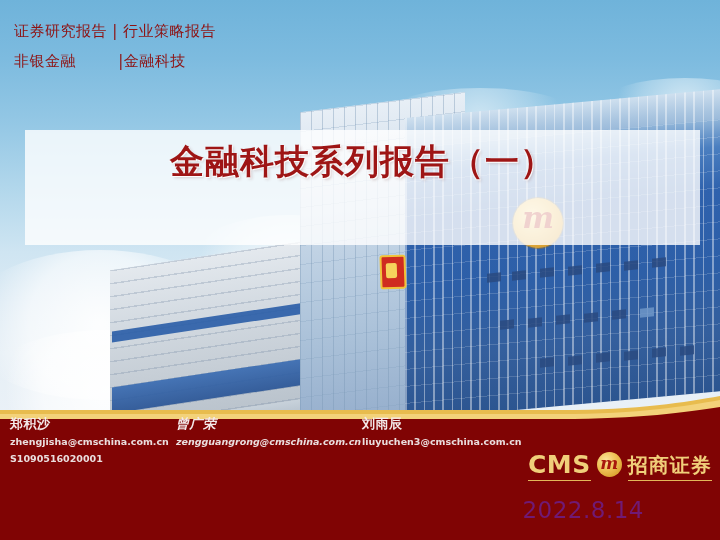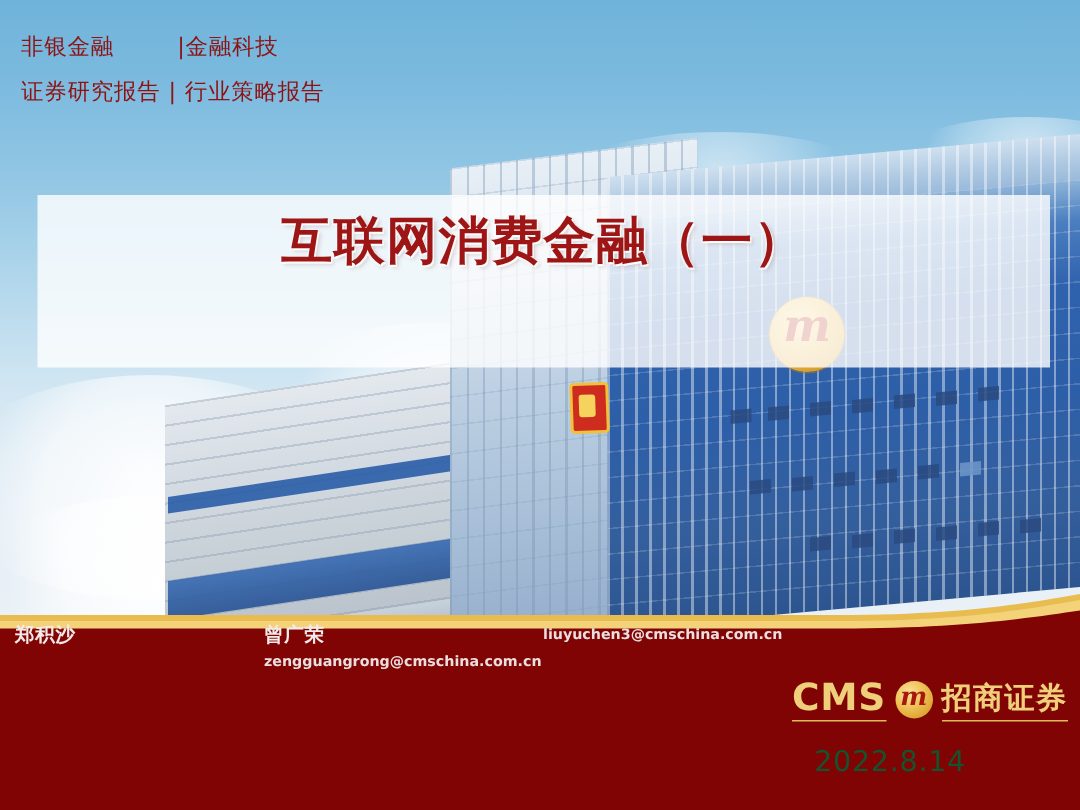--- a/index.html
+++ b/index.html
@@ -344,21 +344,21 @@
     height: 70px;
     z-index: 30;
     display: flex;
   }
   .author {
     box-sizing: border-box;
     padding-left: 10px;
     padding-top: 6px;
   }
   .author:nth-child(1) { width: 166px; }
-  .author:nth-child(2) { width: 186px; }
+  .author:nth-child(2) { width: 186px; font-style: italic; }
   .author:nth-child(3) { width: 180px; }
   .author-name {
     color: #f4eaea;
     font-size: 13px;
     font-weight: bold;
     line-height: 18px;
     letter-spacing: 0.5px;
     font-family: "DejaVu Sans", "Liberation Sans", sans-serif;
   }
   .author-email {
@@ -378,21 +378,21 @@
     font-family: "DejaVu Sans", "Liberation Sans", sans-serif;
   }
 
   
   .cms-logo {
     position: absolute;
     left: 528px;
     top: 452px;
     z-index: 32;
     display: flex;
-    align-items: center;
+    align-items: flex-start;
     gap: 6px;
   }
   .cms-letters {
     color: #f0cf7a;
     font-size: 25px;
     font-weight: bold;
     letter-spacing: 0.5px;
     line-height: 26px;
     border-bottom: 1.5px solid #e3b85a;
     padding-bottom: 2px;
@@ -427,22 +427,22 @@
     padding-bottom: 2px;
     font-family: "DejaVu Sans", "Liberation Sans", sans-serif;
   }
 
   
   .date {
     position: absolute;
     right: 76px;
     top: 497px;
     z-index: 32;
-    color: #14532d;
-    font-size: 19px;
+    color: #701a75;
+    font-size: 23px;
     letter-spacing: 0.5px;
     font-family: "DejaVu Sans", "Liberation Sans", sans-serif;
   }
 </style>
 </head>
 <body>
 
 <div class="slide">
 
   <div class="sky"></div>
@@ -490,48 +490,51 @@
     <div class="win" style="left:568px;top:356px;width:14px;height:9px;transform:skewY(-5.2deg);"></div>
     <div class="win" style="left:596px;top:353px;width:14px;height:9px;transform:skewY(-5.2deg);"></div>
     <div class="win" style="left:624px;top:351px;width:14px;height:9px;transform:skewY(-5.2deg);"></div>
     <div class="win" style="left:652px;top:348px;width:14px;height:9px;transform:skewY(-5.2deg);"></div>
     <div class="win" style="left:680px;top:346px;width:14px;height:9px;transform:skewY(-5.2deg);"></div>
 
     <div class="roof-sign"></div>
   </div>
 
   <div class="header">
+    <div class="header-line">证券研究报告 | 行业策略报告</div>
     <div class="header-line">非银金融        |金融科技</div>
-    <div class="header-line">证券研究报告 | 行业策略报告</div>
   </div>
 
   <div class="title-emblem"></div>
 
   <div class="title-band"></div>
   <div class="title-text">
-    <div>互联网消费金融（一）</div>
+    <div>金融科技系列报告（一）</div>
   </div>
 
   <svg class="gold-curve" viewBox="0 0 720 32" preserveAspectRatio="none">
     <path d="M0,14 L560,14 C640,14 686,6 720,0 L720,32 L0,32 Z" fill="#e8bc4e"></path>
     <path d="M0,18 L560,18 C640,18 686,10 720,4 L720,32 L0,32 Z" fill="#f3d27a"></path>
     <path d="M0,23 L560,23 C640,23 686,16 720,11 L720,32 L0,32 Z" fill="#800404"></path>
   </svg>
 
   <div class="footer"></div>
 
   <div class="authors">
     <div class="author">
       <div class="author-name">郑积沙</div>
+      <div class="author-email">zhengjisha@cmschina.com.cn</div>
+      <div class="author-license">S1090516020001</div>
     </div>
     <div class="author">
       <div class="author-name">曾广荣</div>
       <div class="author-email">zengguangrong@cmschina.com.cn</div>
     </div>
     <div class="author">
+      <div class="author-name">刘雨辰</div>
       <div class="author-email">liuyuchen3@cmschina.com.cn</div>
     </div>
   </div>
 
   <div class="cms-logo">
     <div class="cms-letters">CMS</div>
     <div class="cms-emblem">
       <span>m</span>
     </div>
     <div class="cms-cn">招商证券</div>

